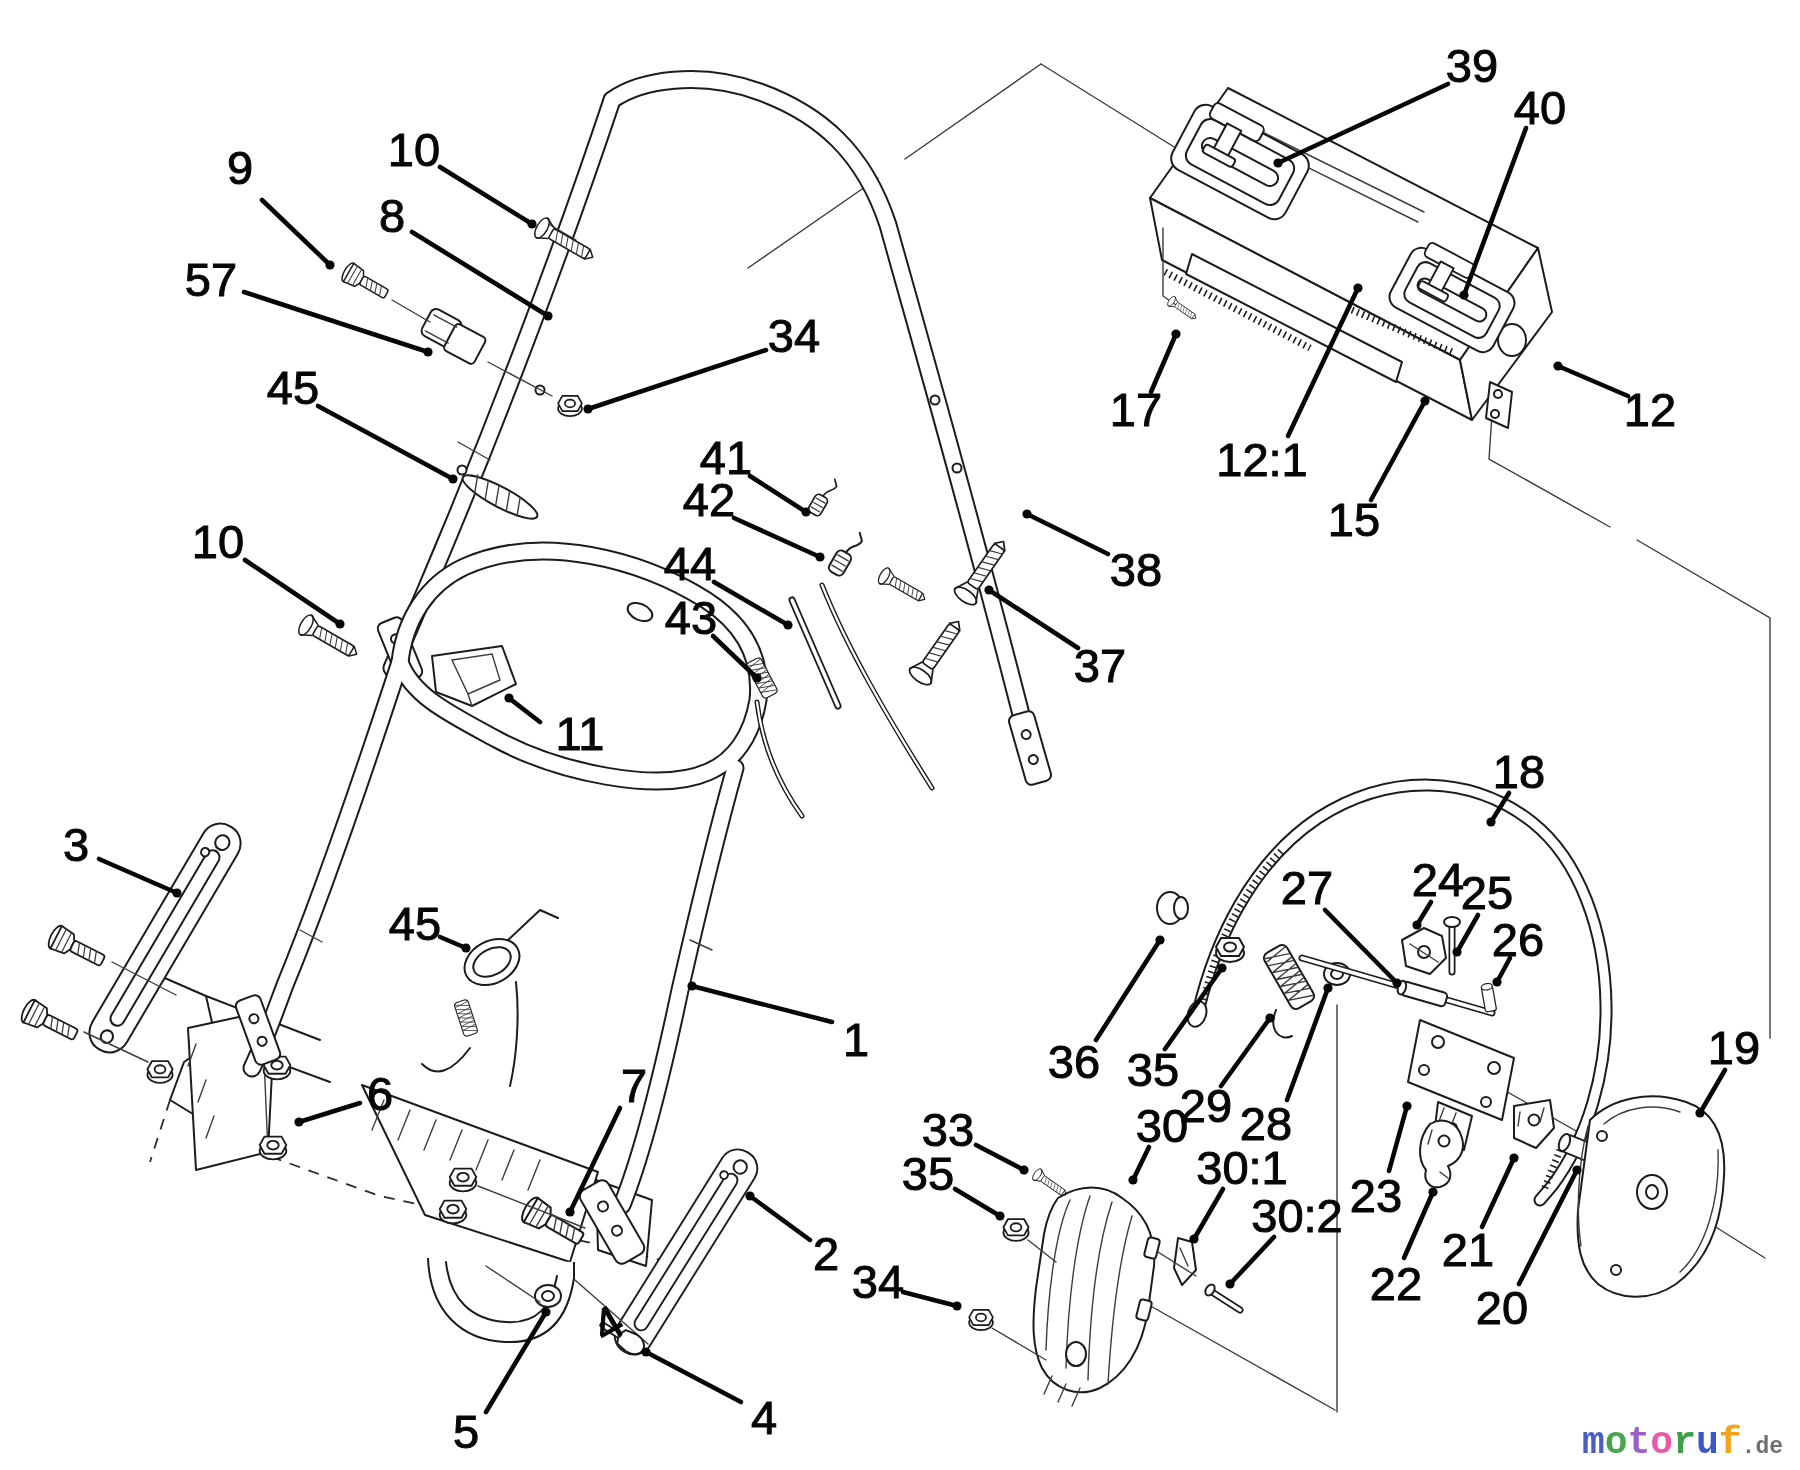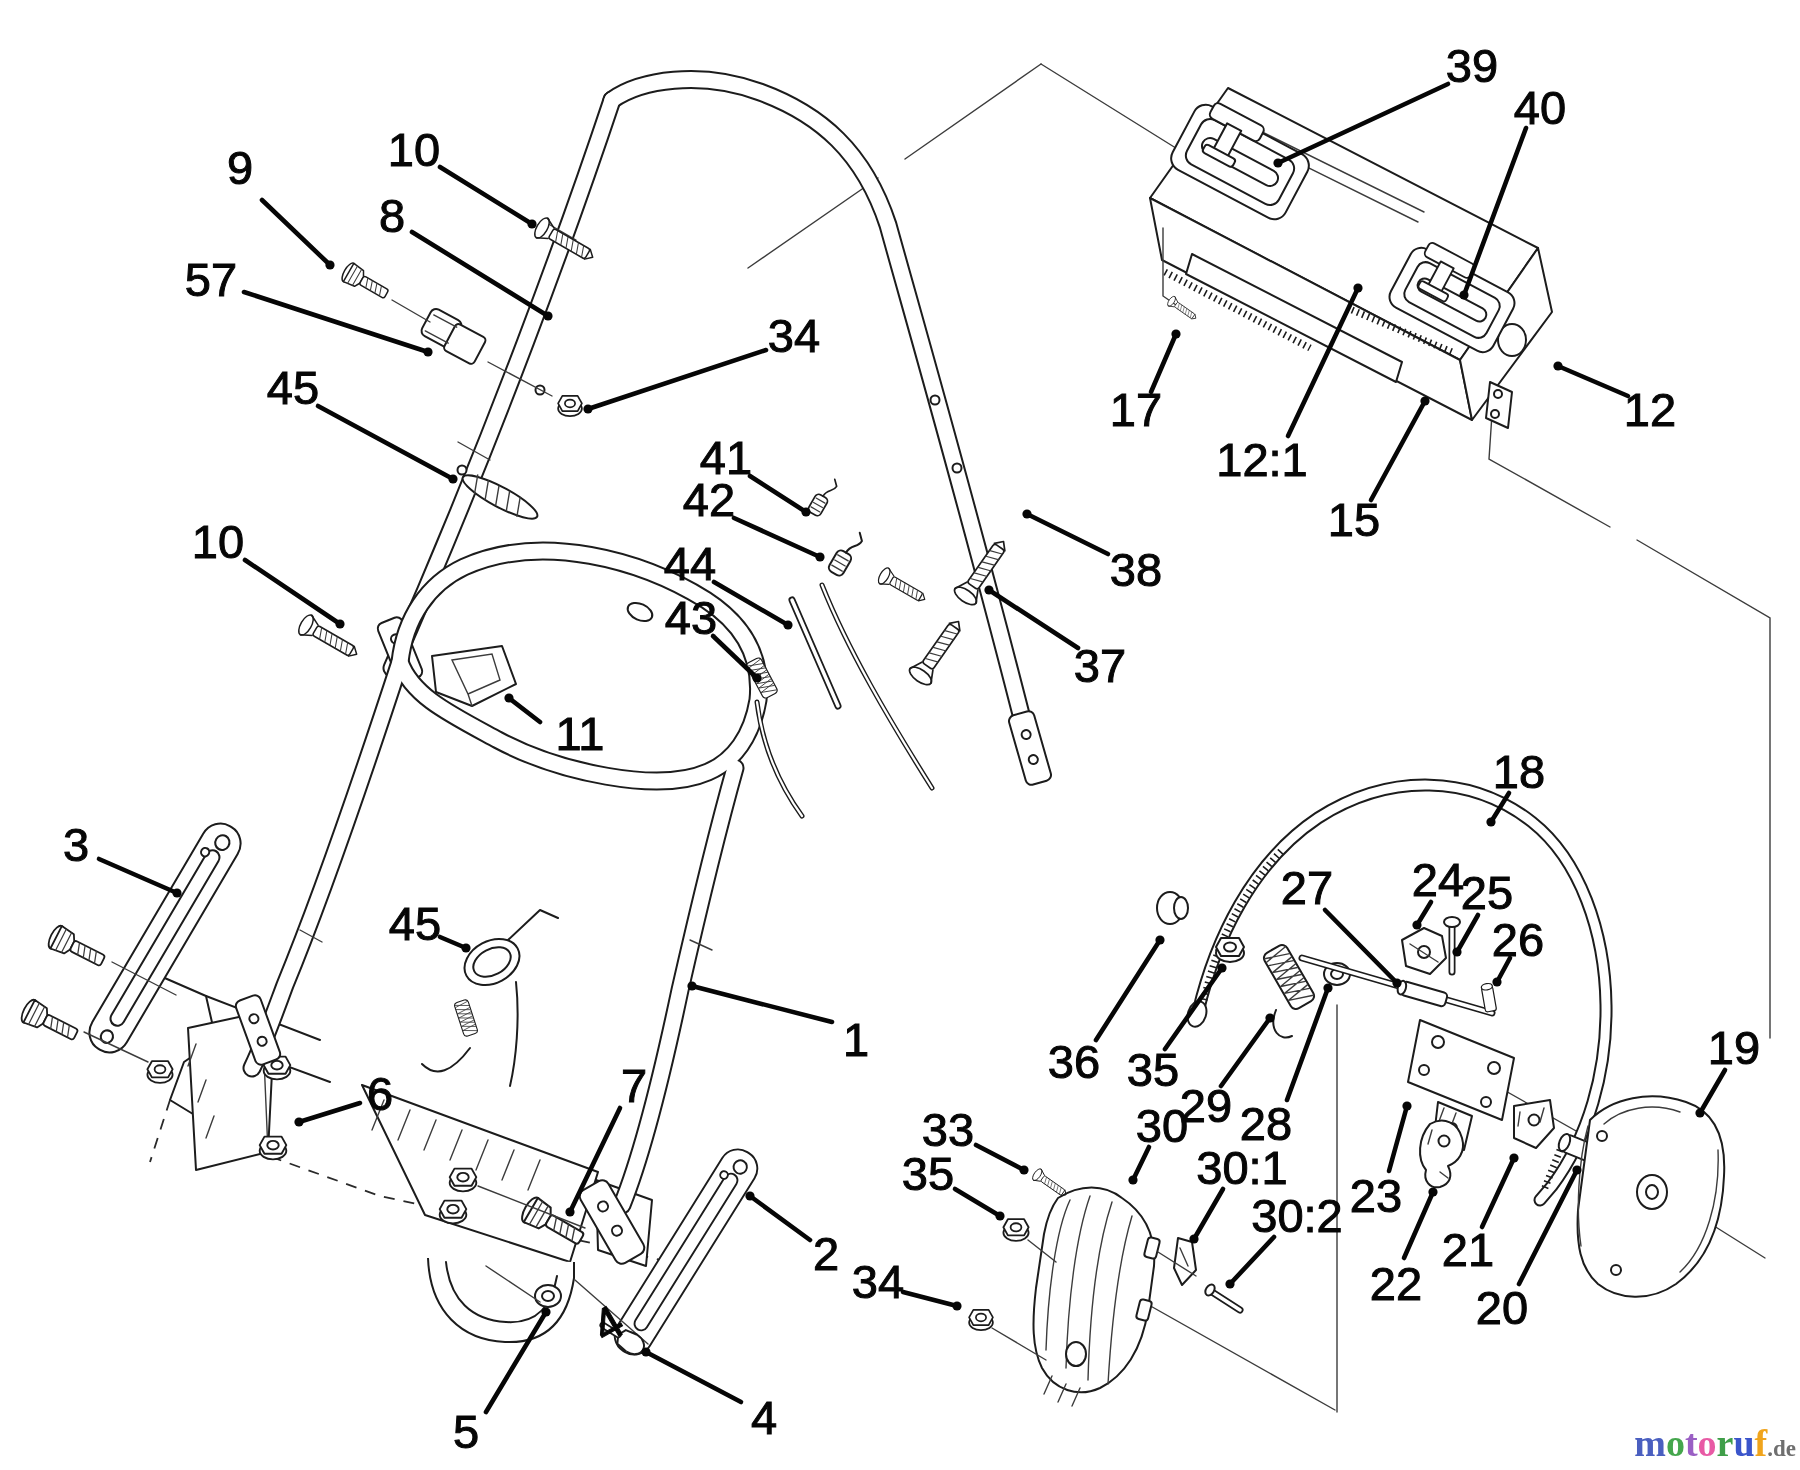--- a/index.html
+++ b/index.html
@@ -18,21 +18,21 @@
   .rod-o{fill:none;stroke:#1c1c1c;stroke-width:7;stroke-linecap:round;}
   .rod-i{fill:none;stroke:#ffffff;stroke-width:3.5;stroke-linecap:round;}
   .cbl-o{fill:none;stroke:#1c1c1c;stroke-width:5;stroke-linecap:round;}
   .cbl-i{fill:none;stroke:#ffffff;stroke-width:2.2;stroke-linecap:round;}
   .hatchS{fill:none;stroke:#1c1c1c;stroke-width:7;stroke-dasharray:1.6 4;stroke-linecap:butt;}
   .plabel{font-family:"Liberation Sans",sans-serif;font-size:47px;fill:#060606;stroke:#060606;
           stroke-width:1px;text-anchor:middle;}
   .leader{stroke:#060606;stroke-width:4.6;stroke-linecap:round;fill:none;}
   .leaddot{fill:#060606;stroke:none;}
   
-  .watermark{position:absolute;right:4px;bottom:8px;font-family:Liberation Serif, serif;
+  .watermark{position:absolute;right:17px;bottom:8px;font-family:Liberation Mono, monospace;
              font-weight:bold;font-size:38px;letter-spacing:0;line-height:1;user-select:none;}
   .watermark .suffix{font-size:23px;font-weight:bold;}
 </style>
 </head>
 <body>
 
 <div class="stage">
 <svg width="1800" height="1470" viewBox="0 0 1800 1470">
 
   <defs>

